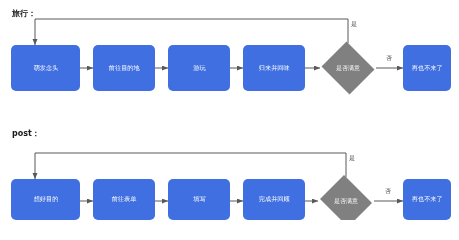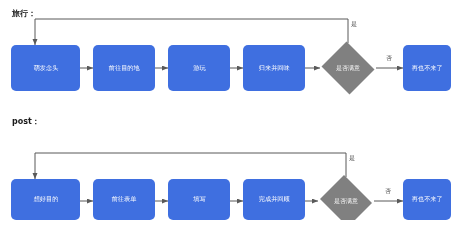--- a/index.html
+++ b/index.html
@@ -153,21 +153,21 @@
   </div>
 
   <div class="node-box" style="left:403px; top:45px; width:48px; height:46px;">
     <span class="node-label">再也不来了</span>
   </div>
 
   <div class="edge-label" style="left:351px; top:20px;">是</div>
 
   <div class="edge-label" style="left:386px; top:54px;">否</div>
 
-  <div class="section-title" style="left:12px; top:116px;">post：</div>
+  <div class="section-title" style="left:12px; top:128px;">post：</div>
 
   <div class="node-box" style="left:11px; top:179px; width:69px; height:41px;">
     <span class="node-label">想好目的</span>
   </div>
 
   <div class="node-box" style="left:93px; top:179px; width:62px; height:41px;">
     <span class="node-label">前往表单</span>
   </div>
 
   <div class="node-box" style="left:168px; top:179px; width:62px; height:41px;">

